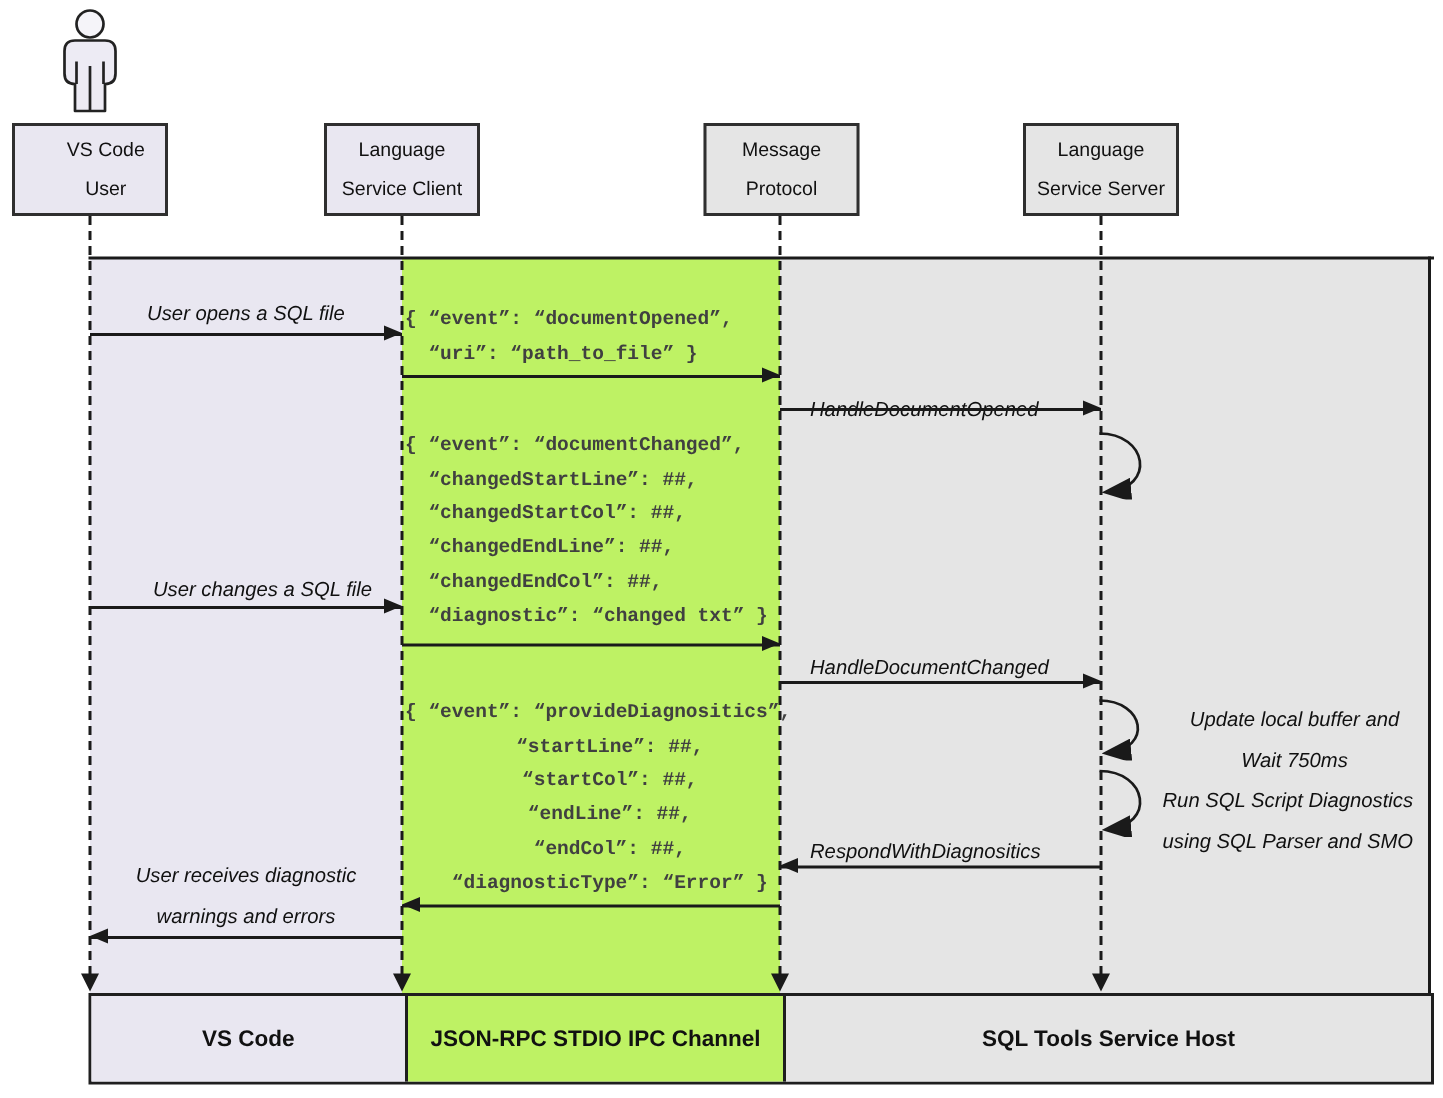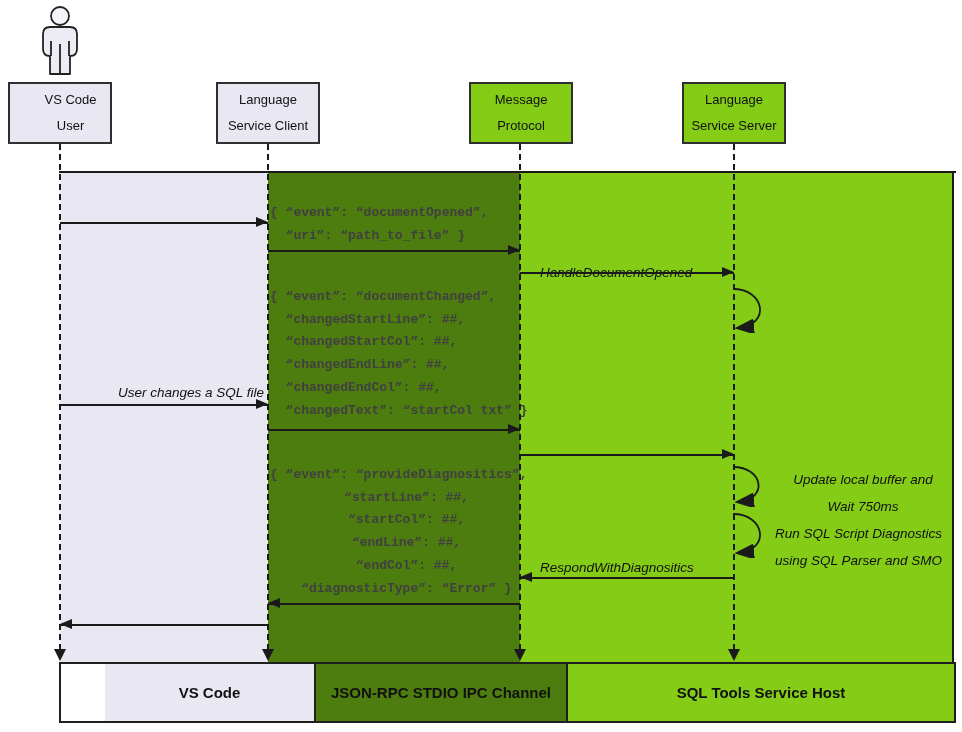--- a/index.html
+++ b/index.html
@@ -7,22 +7,22 @@
     position:relative;width:962px;height:732px;background:#ffffff;overflow:hidden;
     font-family:"Liberation Sans",sans-serif;color:#111;
   }
   
   .pbox{
     position:absolute;top:82px;height:62px;box-sizing:border-box;
     border:2px solid #2f2f2f;display:flex;align-items:center;justify-content:center;
     text-align:center;font-size:13px;line-height:26px;white-space:pre-line;
   }
   .fill-lav{background:#E9E7F1;}
-  .fill-org{background:#4d7c0f;}
-  .fill-grn{background:#84cc16;}
+  .fill-org{background:#bef264;}
+  .fill-grn{background:#e5e5e5;}
   
   .lane{position:absolute;top:172px;height:490px;z-index:1;}
   .band-line{position:absolute;background:#1a1a1a;z-index:2;}
   
   .lifeline{position:absolute;top:144px;height:506px;width:0;border-left:2px dashed #1a1a1a;z-index:2;}
   .down-head{position:absolute;width:0;height:0;border-left:6px solid transparent;border-right:6px solid transparent;border-top:12px solid #1a1a1a;z-index:4;}
   
   .msg-arrow{position:absolute;height:2px;background:#1a1a1a;z-index:4;}
   .head-r{position:absolute;right:0;top:-5px;width:0;height:0;border-left:12px solid #1a1a1a;border-top:5px solid transparent;border-bottom:5px solid transparent;}
   .head-l{position:absolute;left:0;top:-5px;width:0;height:0;border-right:12px solid #1a1a1a;border-top:5px solid transparent;border-bottom:5px solid transparent;}
@@ -31,21 +31,21 @@
   .ilabel.center{text-align:center;}
   .ilabel.tall{line-height:27px;}
   
   .payload{
     position:absolute;left:270px;z-index:3;white-space:pre;
     font-family:"Liberation Mono",monospace;font-size:13px;line-height:22.7px;
     font-weight:600;color:#404040;
   }
   .loop-svg{position:absolute;z-index:4;}
   
-  .footer{position:absolute;left:59px;top:662px;width:897px;height:61px;box-sizing:border-box;border:2px solid #1f1f1f;display:flex;z-index:5;padding-left:44px;}
+  .footer{position:absolute;left:59px;top:662px;width:897px;height:61px;box-sizing:border-box;border:2px solid #1f1f1f;display:flex;z-index:5;}
   .fcell{height:100%;display:flex;align-items:center;justify-content:center;font-weight:bold;font-size:15px;box-sizing:border-box;}
   .fdiv{width:2px;background:#1f1f1f;height:100%;}
   .actor{position:absolute;left:30px;top:4px;z-index:2;}
 </style>
 </head>
 <body>
 
 <div class="stage">
 
   <svg class="actor" width="60" height="74" viewBox="0 0 60 74">
@@ -82,20 +82,21 @@
   <div class="lifeline" style="left:59px;"></div>
   <div class="lifeline" style="left:267px;"></div>
   <div class="lifeline" style="left:519px;"></div>
   <div class="lifeline" style="left:733px;"></div>
 
   <div class="down-head" style="left:54px;top:649px;"></div>
   <div class="down-head" style="left:262px;top:649px;"></div>
   <div class="down-head" style="left:514px;top:649px;"></div>
   <div class="down-head" style="left:728px;top:649px;"></div>
 
+  <div class="ilabel center" style="left:60px;top:200px;width:208px;">User opens a SQL file</div>
   <div class="msg-arrow" style="left:60px;top:222px;width:208px;">
       <span class="head-r"></span>
     </div>
 
   <div class="payload" style="top:202px;">{ “event”: “documentOpened”,
   “uri”: “path_to_file” }</div>
   <div class="msg-arrow" style="left:268px;top:250px;width:252px;">
       <span class="head-r"></span>
     </div>
 
@@ -111,30 +112,31 @@
         </marker>
       </defs>
     <path d="M2,2 C34,2 40,38 7,41" fill="none" stroke="#1a1a1a" stroke-width="1.8" marker-end="url(#ah1)"></path>
   </svg>
 
   <div class="payload" style="top:286px;">{ “event”: “documentChanged”,
   “changedStartLine”: ##,
   “changedStartCol”: ##,
   “changedEndLine”: ##,
   “changedEndCol”: ##,
-  “changedText”: “startCol txt” }</div>
+  “diagnostic”: “changed txt” }</div>
 
-  <div class="ilabel center" style="left:68px;top:384px;width:246px;">User changes a SQL file</div>
+  <div class="ilabel center" style="left:52px;top:384px;width:246px;">User changes a SQL file</div>
   <div class="msg-arrow" style="left:60px;top:404px;width:208px;">
       <span class="head-r"></span>
     </div>
   <div class="msg-arrow" style="left:268px;top:429px;width:252px;">
       <span class="head-r"></span>
     </div>
 
+  <div class="ilabel" style="left:540px;top:436px;">HandleDocumentChanged</div>
   <div class="msg-arrow" style="left:520px;top:454px;width:214px;">
       <span class="head-r"></span>
     </div>
 
   <svg class="loop-svg" style="left:731px;top:465px;" width="46" height="42" viewBox="0 0 46 42">
     <defs>
         <marker id="ah2" markerWidth="11" markerHeight="9" refX="9" refY="4.5" orient="auto">
           <polygon points="0,0 11,4.5 0,9" fill="#1a1a1a"></polygon>
         </marker>
       </defs>
@@ -163,20 +165,22 @@
 
   <div class="ilabel" style="left:540px;top:559px;">RespondWithDiagnositics</div>
   <div class="msg-arrow" style="left:520px;top:577px;width:214px;">
       <span class="head-l"></span>
     </div>
 
   <div class="msg-arrow" style="left:268px;top:603px;width:252px;">
       <span class="head-l"></span>
     </div>
 
+  <div class="ilabel tall center" style="left:60px;top:570px;width:208px;">User receives diagnostic
+warnings and errors</div>
   <div class="msg-arrow" style="left:60px;top:624px;width:208px;">
       <span class="head-l"></span>
     </div>
 
   <div class="footer">
     <div class="fcell fill-lav" style="width:209px;">
       <span>VS Code</span>
     </div>
     <div class="fdiv"></div>
     <div class="fcell fill-org" style="width:250px;">

